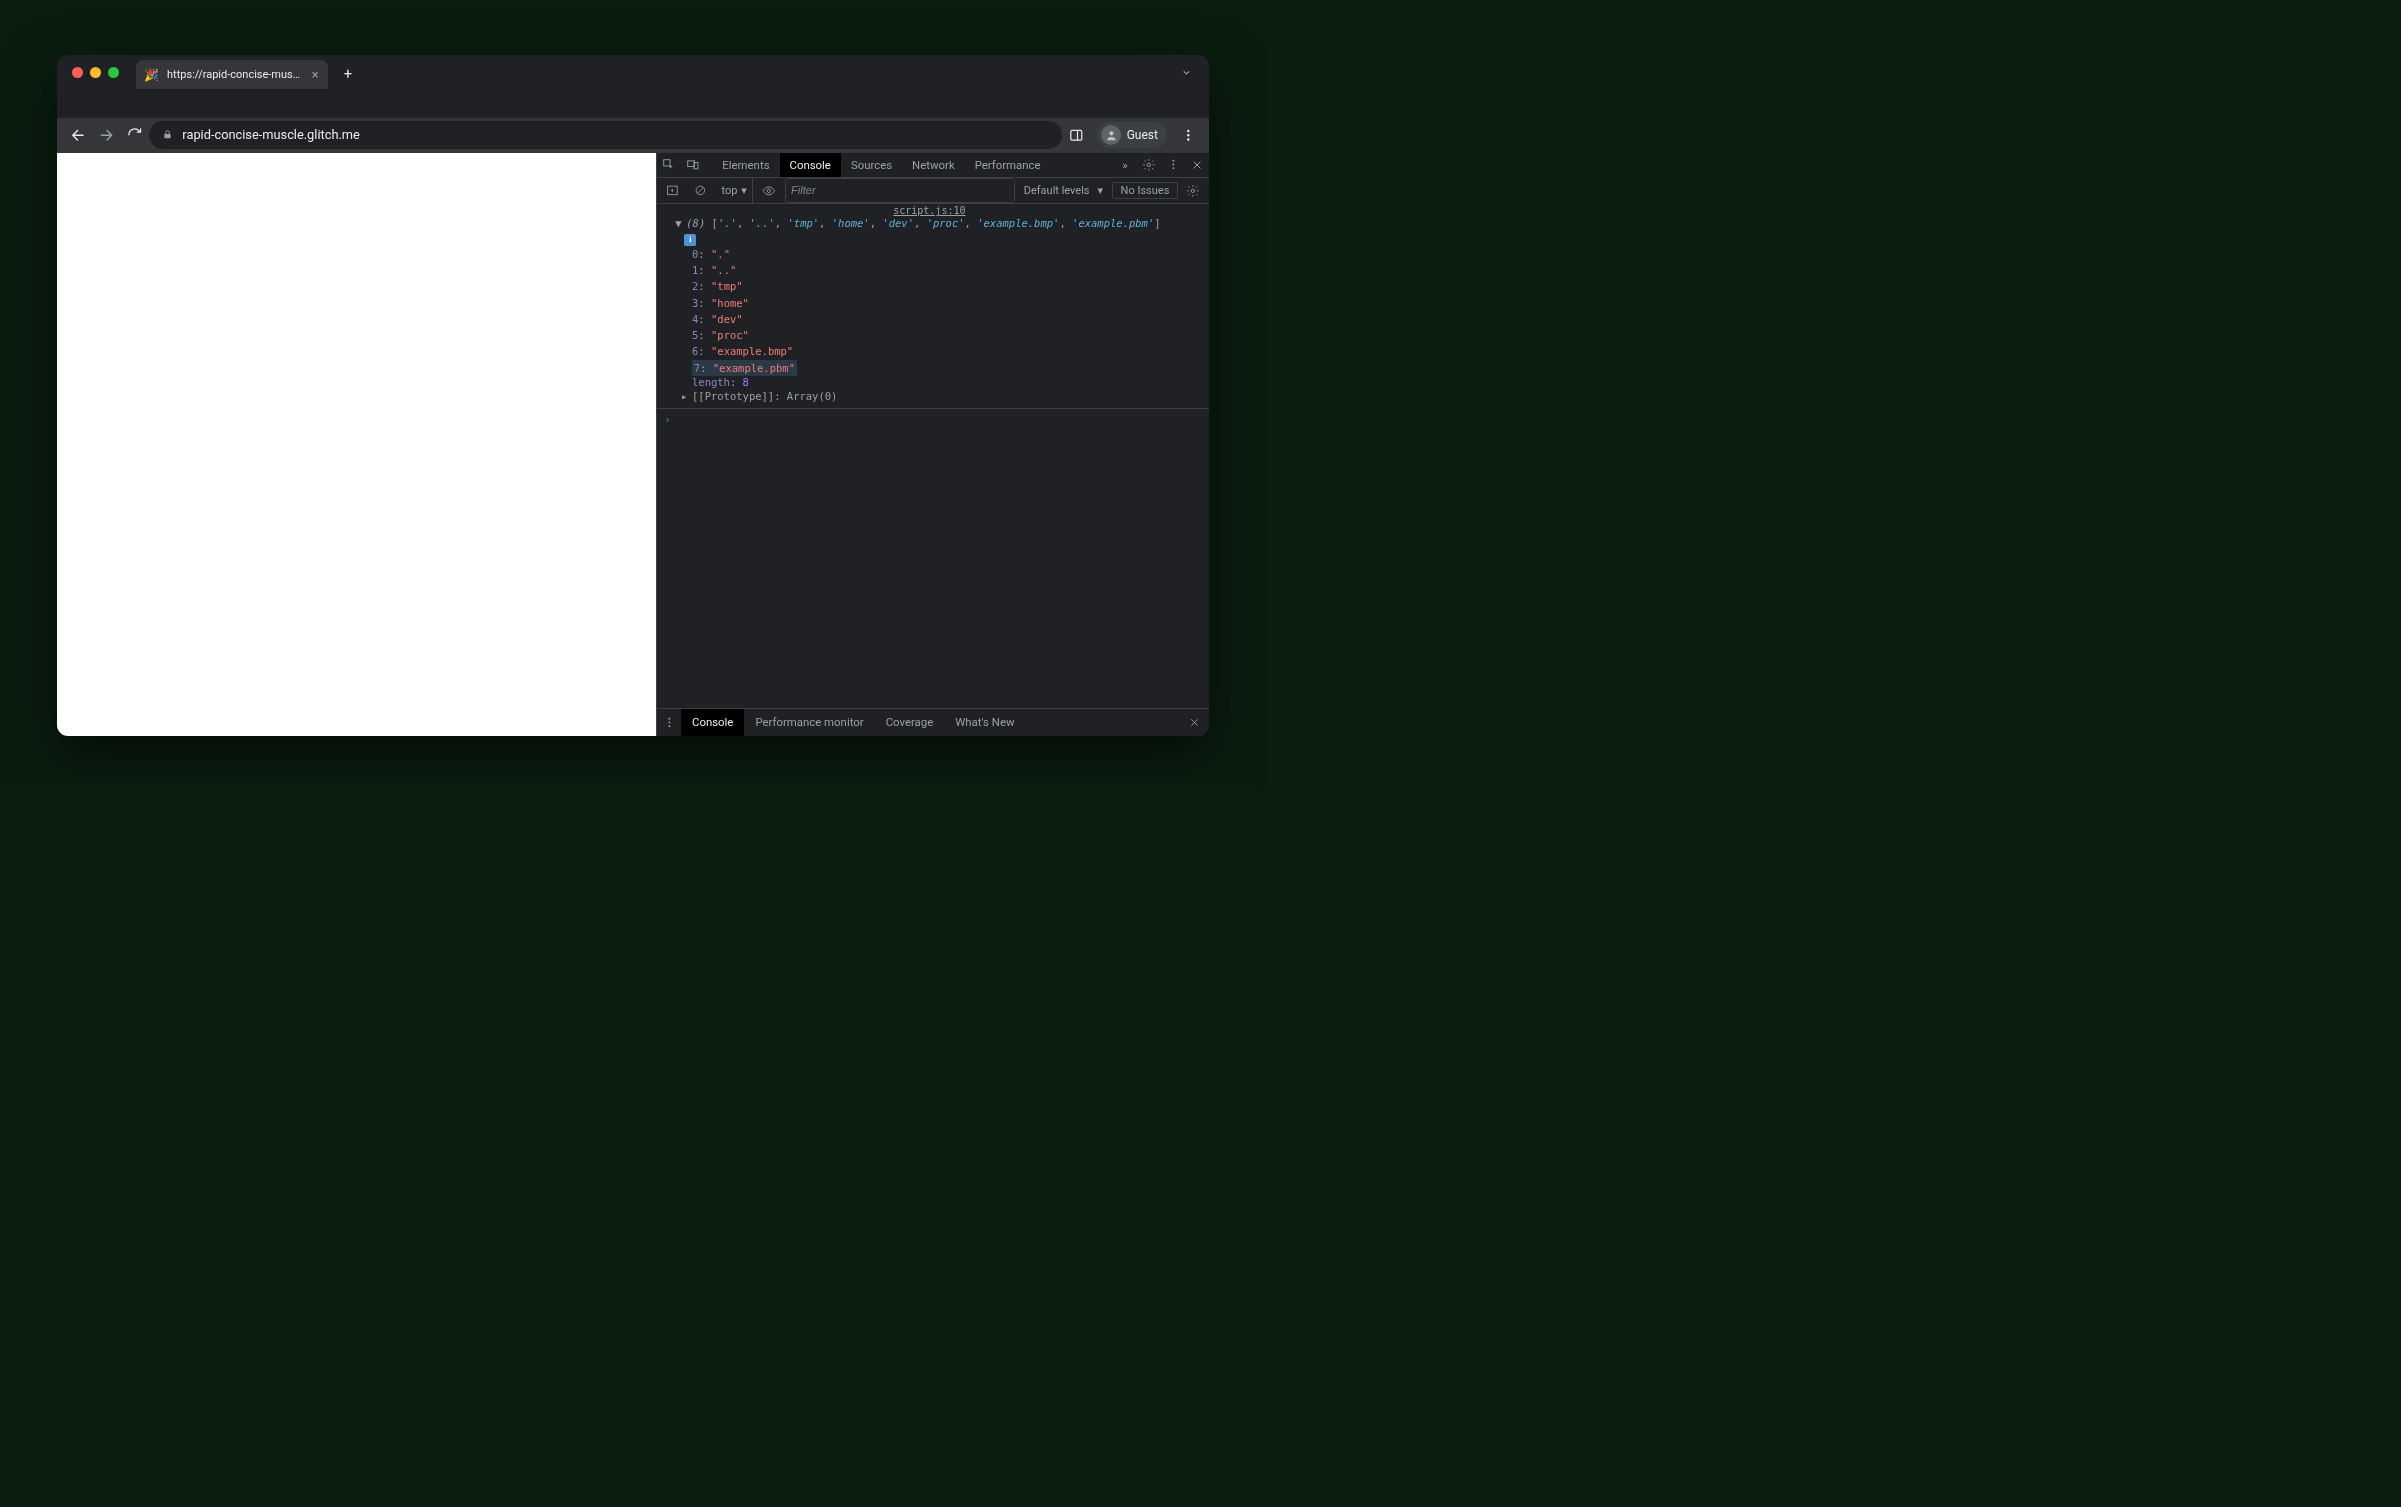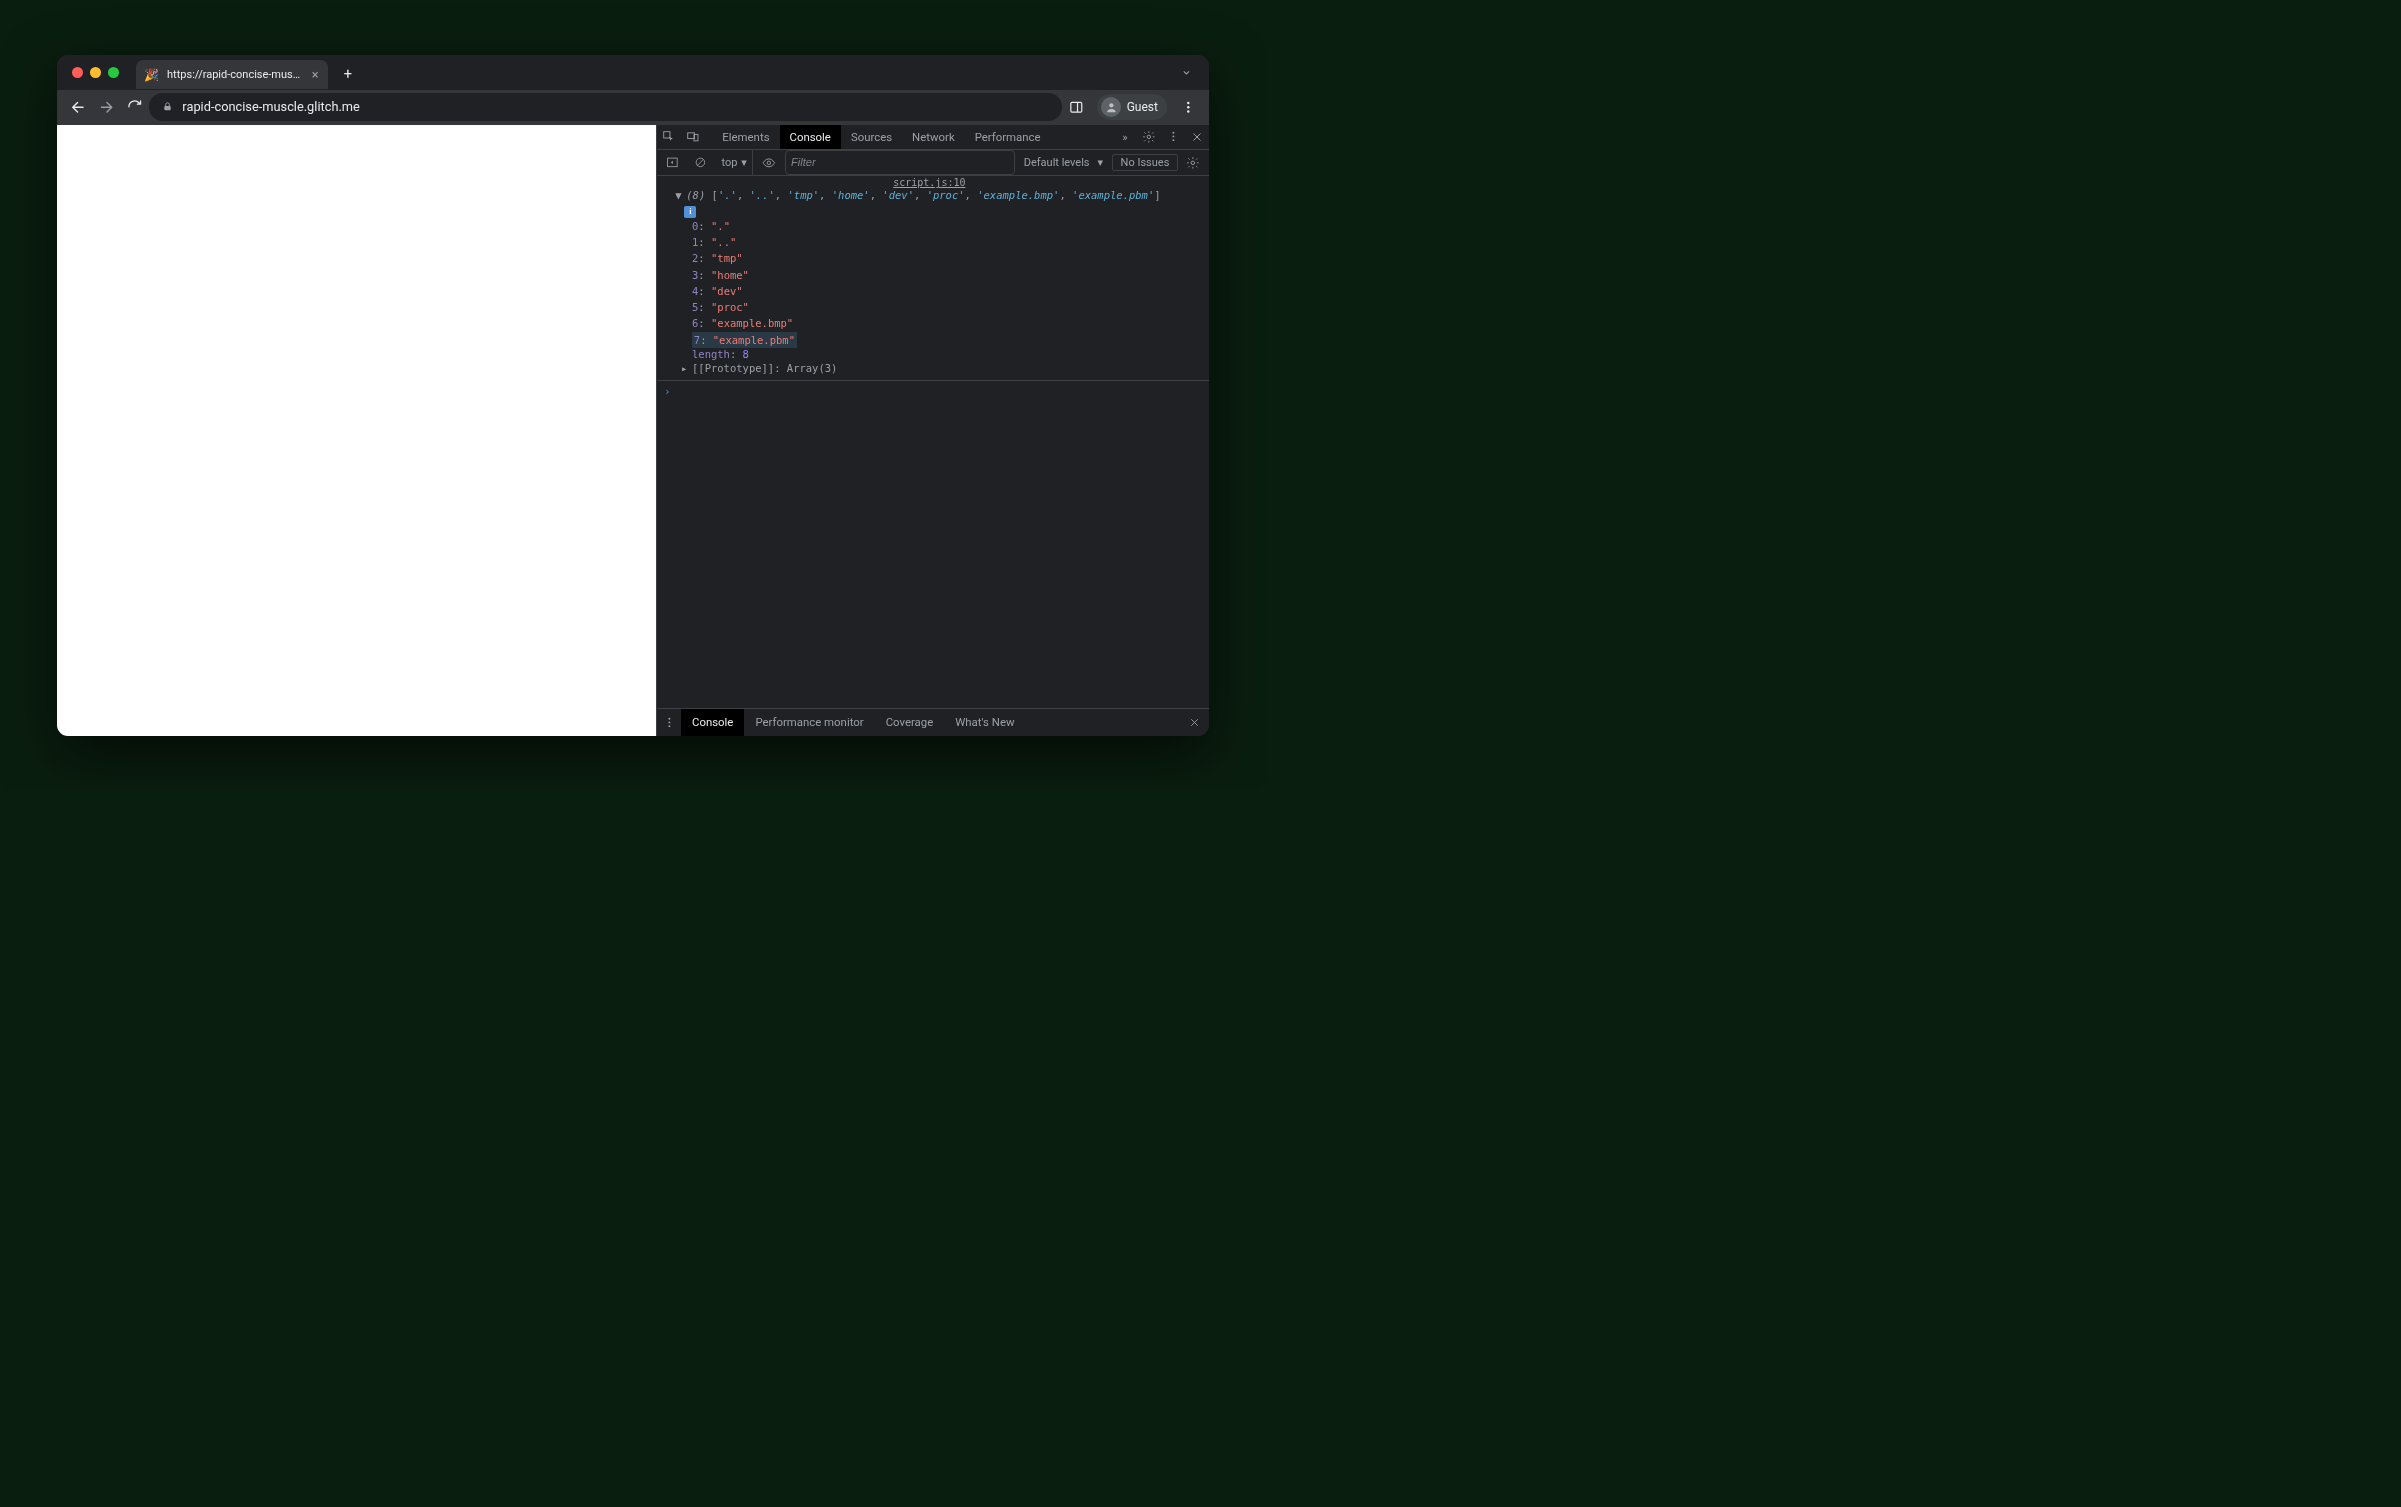--- a/index.html
+++ b/index.html
@@ -59,20 +59,21 @@
   }
   .tab-right { margin-left:auto; color:#9aa0a6; padding:0 9.1px; cursor:pointer; }
   
   .toolbar {
     height: 35px;
     background: #35363a;
     display:flex;
     align-items:center;
     padding: 0 7.3px;
     gap: 1px;
+    margin-top: 28px;
   }
   .nav-btn {
     width: 27.4px; height: 27.4px;
     display:flex; align-items:center; justify-content:center;
     color:#9aa0a6; border-radius:50%; cursor:pointer;
   }
   .nav-btn.active { color:#e8eaed; }
   .omnibox {
     flex: 1;
     height: 27.4px;
@@ -366,21 +367,21 @@
         </div>
         <div class="info-badge">i</div>
 
         <div class="arr-items" id="arr-items"><div class="arr-item"><span class="idx">0</span><span style="color:#9aa0a6">: </span><span class="val">"."</span></div><div class="arr-item"><span class="idx">1</span><span style="color:#9aa0a6">: </span><span class="val">".."</span></div><div class="arr-item"><span class="idx">2</span><span style="color:#9aa0a6">: </span><span class="val">"tmp"</span></div><div class="arr-item"><span class="idx">3</span><span style="color:#9aa0a6">: </span><span class="val">"home"</span></div><div class="arr-item"><span class="idx">4</span><span style="color:#9aa0a6">: </span><span class="val">"dev"</span></div><div class="arr-item"><span class="idx">5</span><span style="color:#9aa0a6">: </span><span class="val">"proc"</span></div><div class="arr-item"><span class="idx">6</span><span style="color:#9aa0a6">: </span><span class="val">"example.bmp"</span></div><div class="arr-item hl"><span class="idx">7</span><span style="color:#9aa0a6">: </span><span class="val">"example.pbm"</span></div></div>
 
         <div class="arr-items len-line">
           <span class="k">length</span><span style="color:#9aa0a6">: </span><span class="v">8</span>
         </div>
 
         <div class="proto-line">
-          <span class="tri">▸</span><span>[[Prototype]]: Array(3)</span>
+          <span class="tri">▸</span><span>[[Prototype]]: Array(0)</span>
         </div>
 
         <div class="prompt-line">›</div>
       </div>
 
       <div class="drawer">
         <div class="menu">
           <svg width="12.8" height="12.8" viewBox="0 0 24 24">
               <circle cx="12" cy="5" r="1.8" fill="#9aa0a6"></circle>
               <circle cx="12" cy="12" r="1.8" fill="#9aa0a6"></circle>

